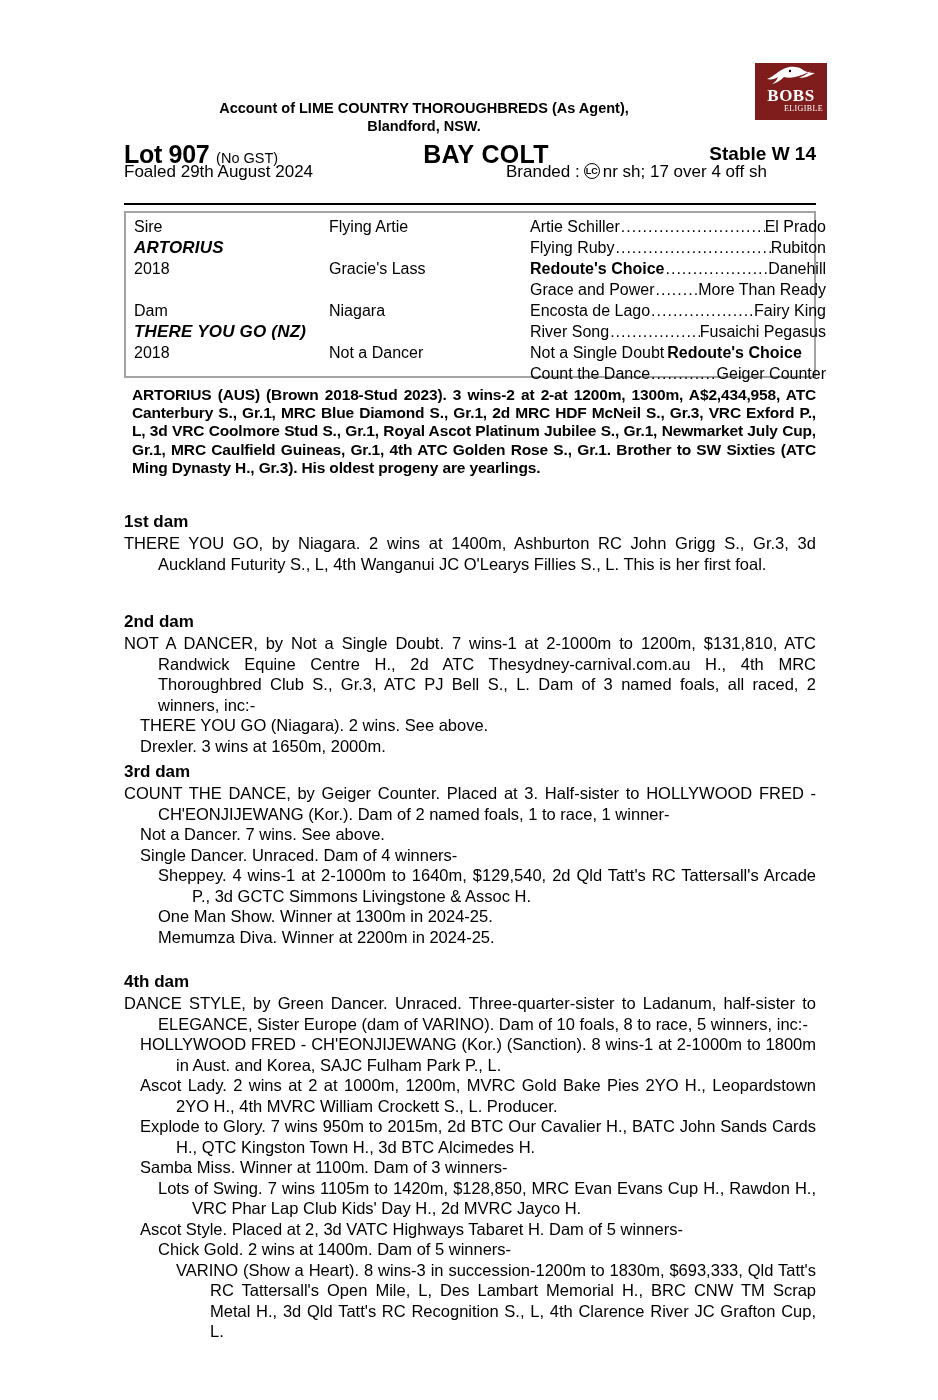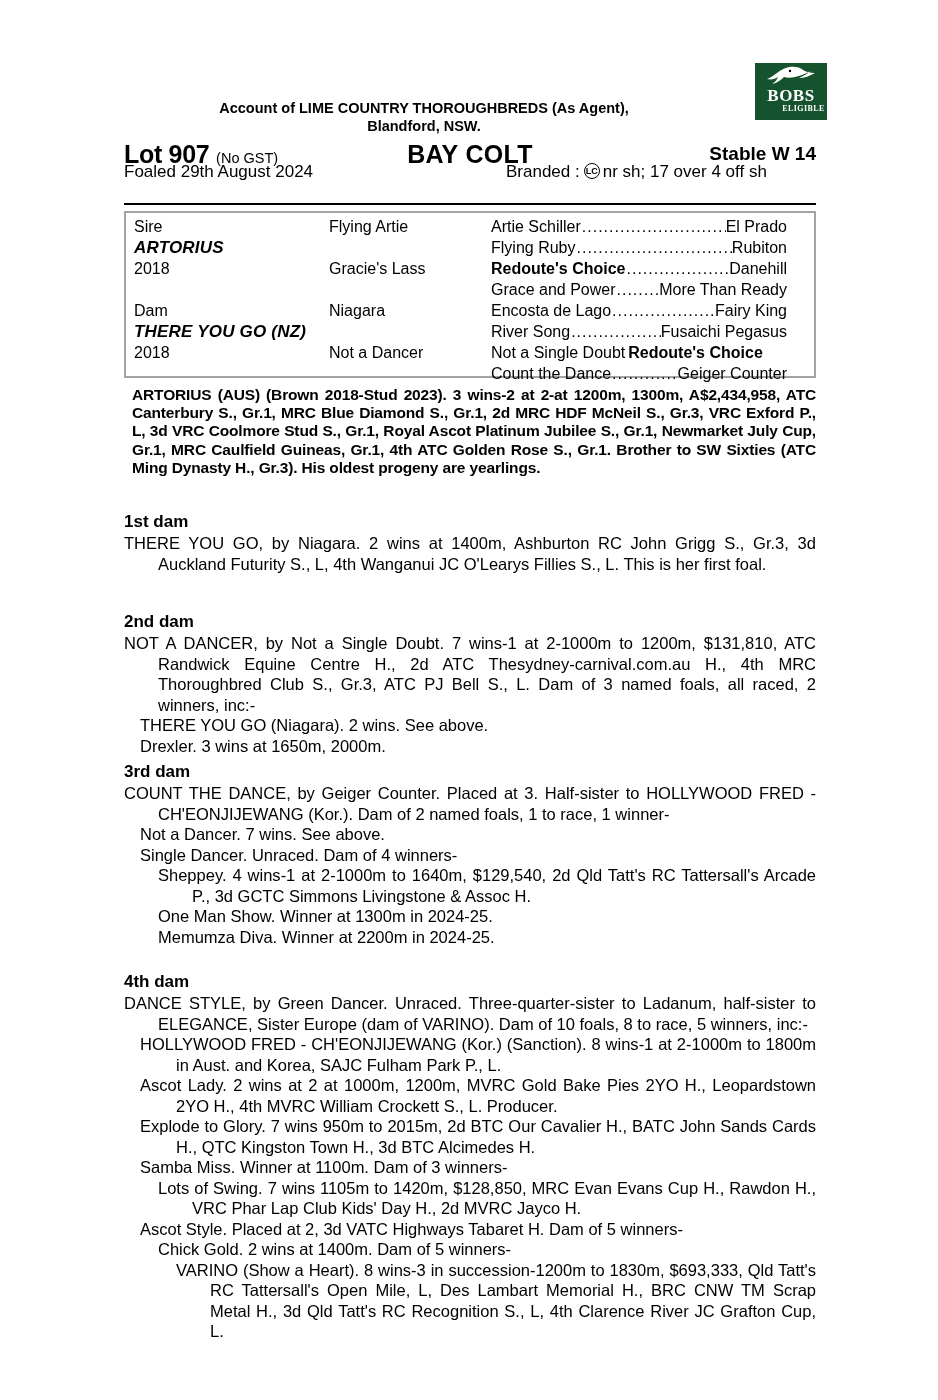--- a/index.html
+++ b/index.html
@@ -23,41 +23,41 @@
     height: 1400px;
   }
 
   
   .bobs-logo {
     position: absolute;
     left: 631px;
     top: 63px;
     width: 72px;
     height: 57px;
-    background: #14532d;
+    background: #7f1d1d;
     display: flex;
     flex-direction: column;
     align-items: center;
     justify-content: flex-start;
     padding-top: 2px;
     box-sizing: border-box;
   }
   .bobs-logo svg { display:block; }
   .bobs-word {
     color: #ffffff;
     font-family: "Liberation Serif", serif;
     font-weight: bold;
     font-size: 17px;
     line-height: 17px;
     letter-spacing: 0.5px;
   }
   .bobs-sub {
     color: #ffffff;
     font-family: "Liberation Serif", serif;
-    font-weight: bold;
+    font-weight: normal;
     font-size: 8px;
     line-height: 9px;
     letter-spacing: 0.4px;
     padding-left: 25px;
   }
 
   
   .account-line {
     position: absolute;
     left: 0;
@@ -83,21 +83,21 @@
     font-weight: bold;
     letter-spacing: -0.3px;
   }
   .lot-gst {
     font-size: 14.5px;
     font-weight: normal;
     letter-spacing: 0;
   }
   .colour-sex {
     position: absolute;
-    left: 0;
+    left: 16px;
     top: 0;
     width: 692px;
     text-align: center;
     font-size: 25px;
     font-weight: bold;
     letter-spacing: 0.3px;
   }
   .stable {
     position: absolute;
     right: 0;
@@ -161,21 +161,21 @@
     box-sizing: border-box;
   }
   .ped-left {
     position: absolute;
     left: 8px;
     top: 3px;
     width: 380px;
   }
   .ped-right {
     position: absolute;
-    left: 365px;
+    left: 404px;
     top: 3px;
     width: 296px;
   }
   .ped-row {
     height: 21px;
     line-height: 21px;
     font-size: 16px;
     white-space: nowrap;
     position: relative;
   }

